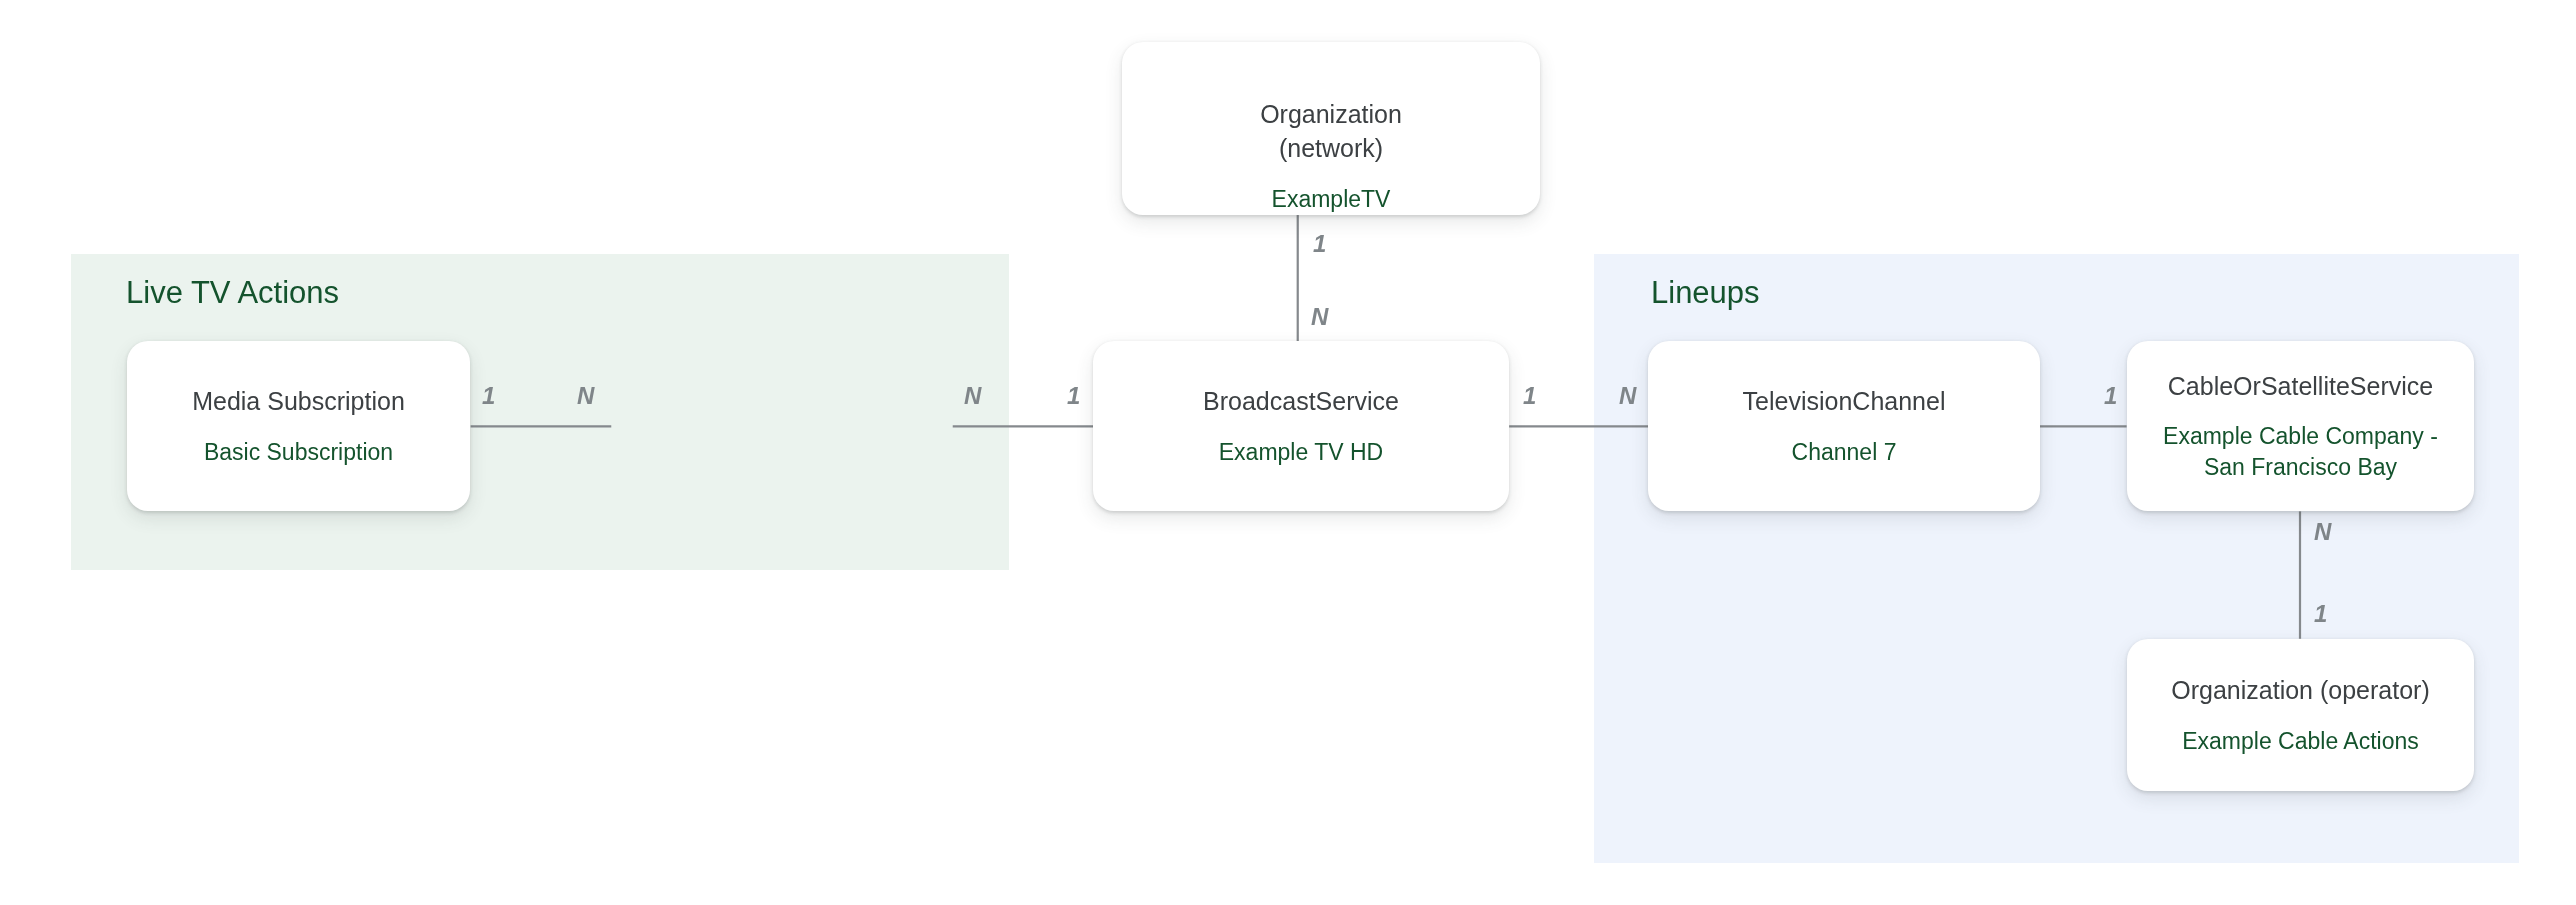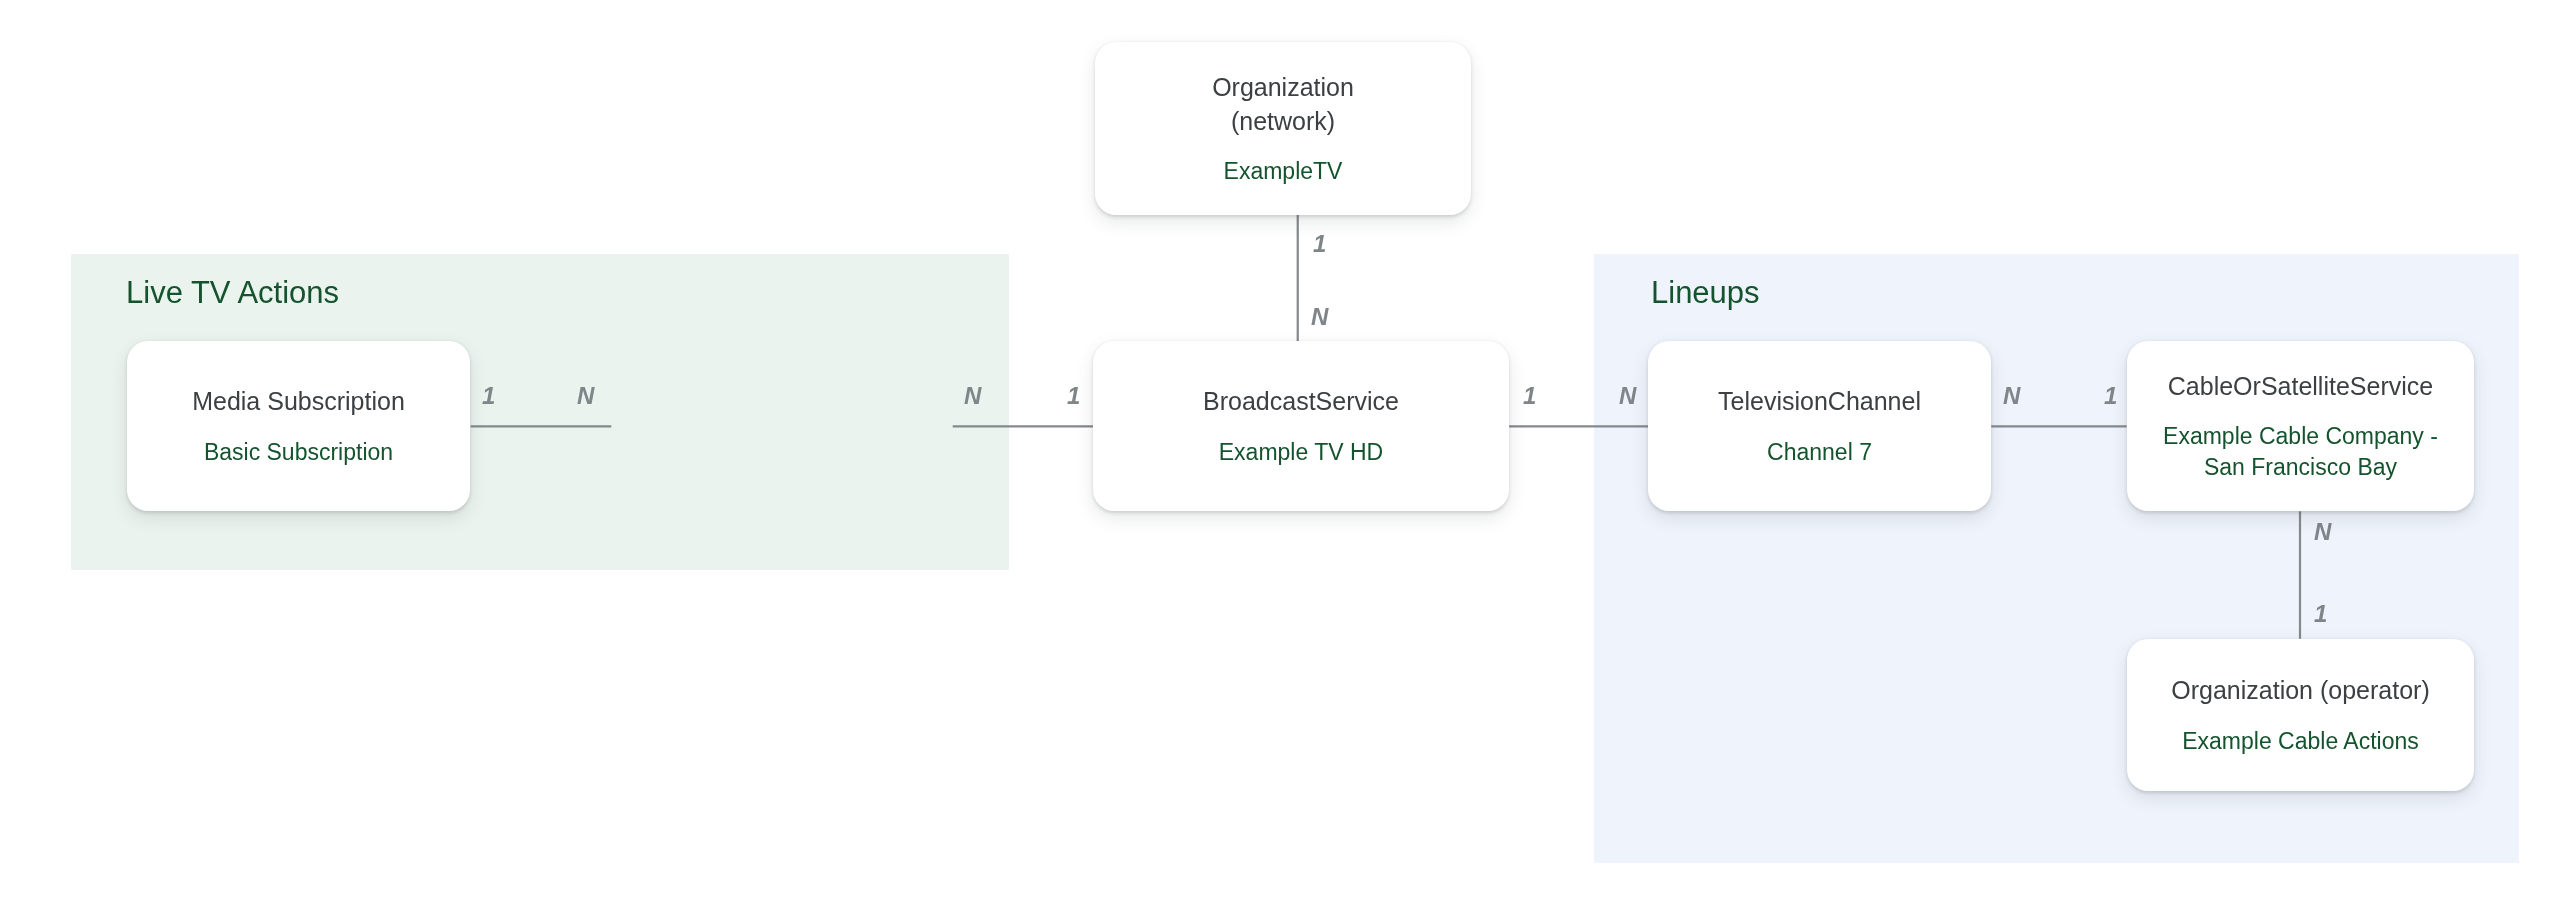--- a/index.html
+++ b/index.html
@@ -66,25 +66,25 @@
     color: #3c4043;
     white-space: pre-line;
   }
   .node-subtitle {
     font-size: 23px;
     line-height: 31px;
     color: #14532d;
     margin-top: 18.6px;
     white-space: pre-line;
   }
-  .n-org-network  { left: 1095px; top: 42px;  width: 376px; height: 173px; }
+  .n-org-network  { left: 1122px; top: 42px;  width: 418px; height: 173px; justify-content: flex-end; }
   .n-media-sub    { left: 127px;  top: 341px; width: 343px; height: 170px; }
   .n-action       { left: 611px;  top: 341px; width: 341px; height: 170px; }
   .n-broadcast    { left: 1093px; top: 341px; width: 416px; height: 170px; }
-  .n-tv-channel   { left: 1648px; top: 341px; width: 343px; height: 170px; }
+  .n-tv-channel   { left: 1648px; top: 341px; width: 392px; height: 170px; }
   .n-cable        { left: 2127px; top: 341px; width: 347px; height: 170px; }
   .n-org-operator { left: 2127px; top: 639px; width: 347px; height: 152px; }
 
   .edge-label {
     position: absolute;
     font-size: 24px;
     line-height: 28px;
     font-style: italic;
     font-weight: 600;
     color: #7f8589;

